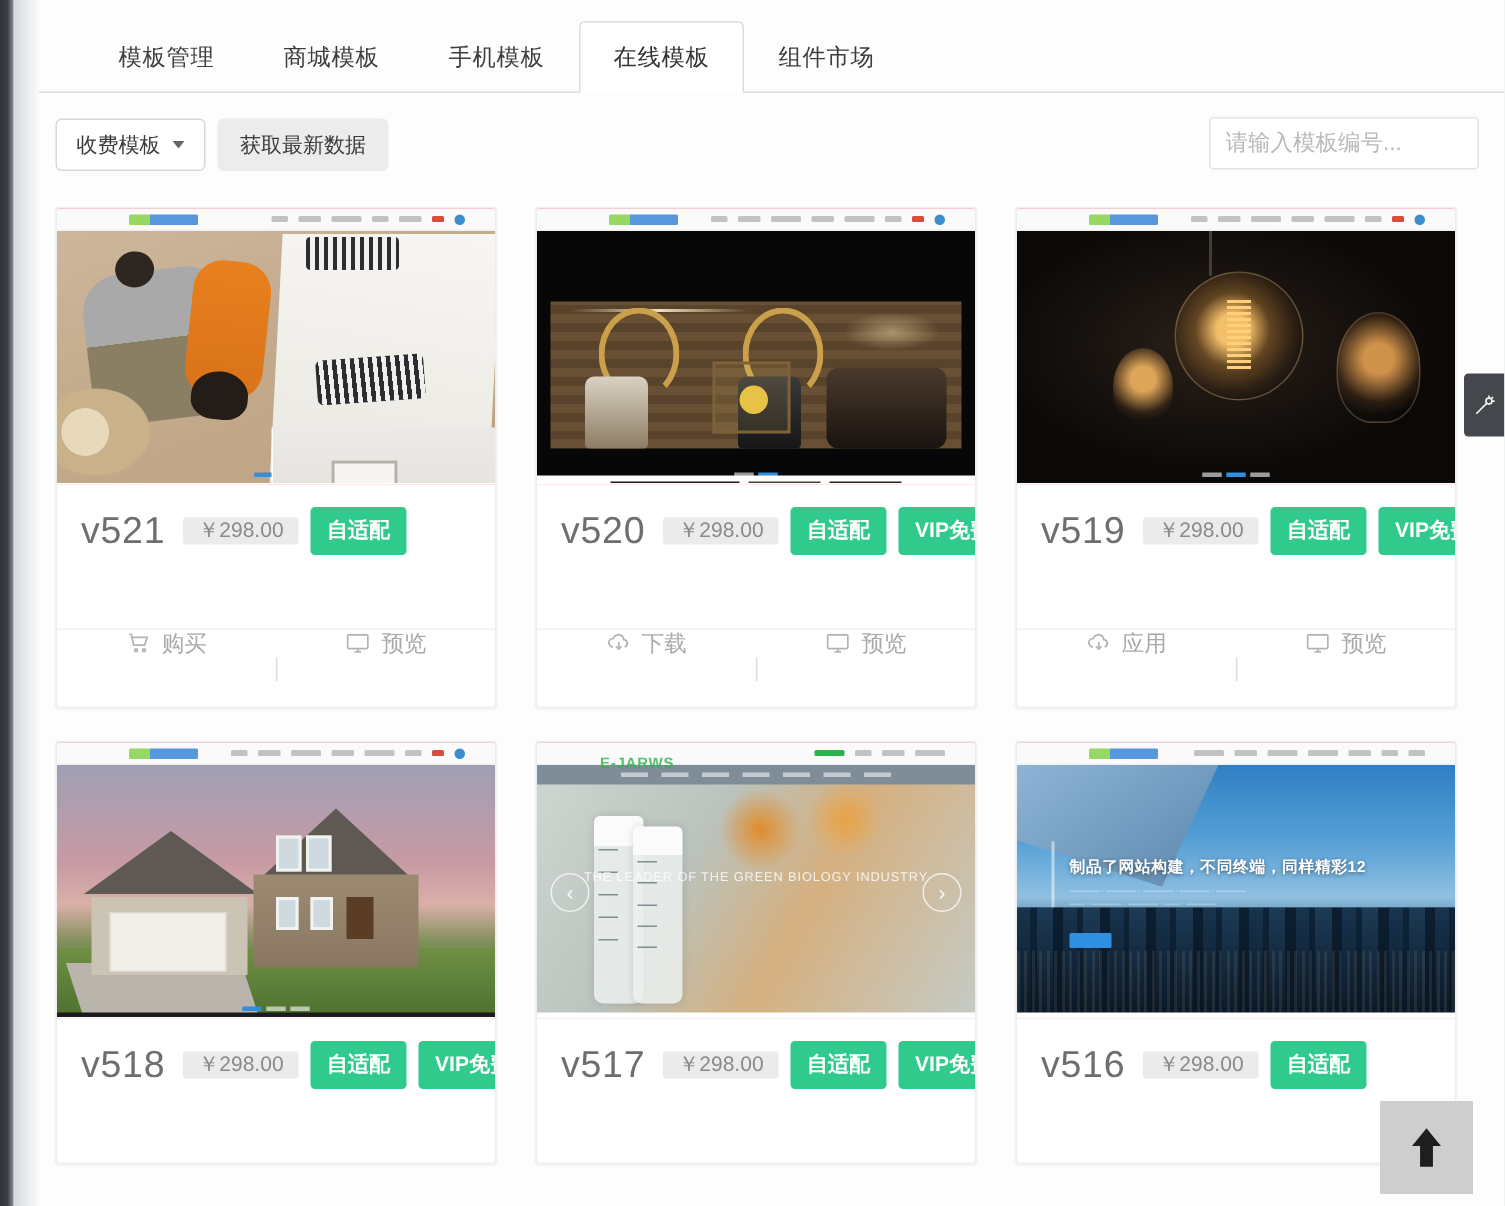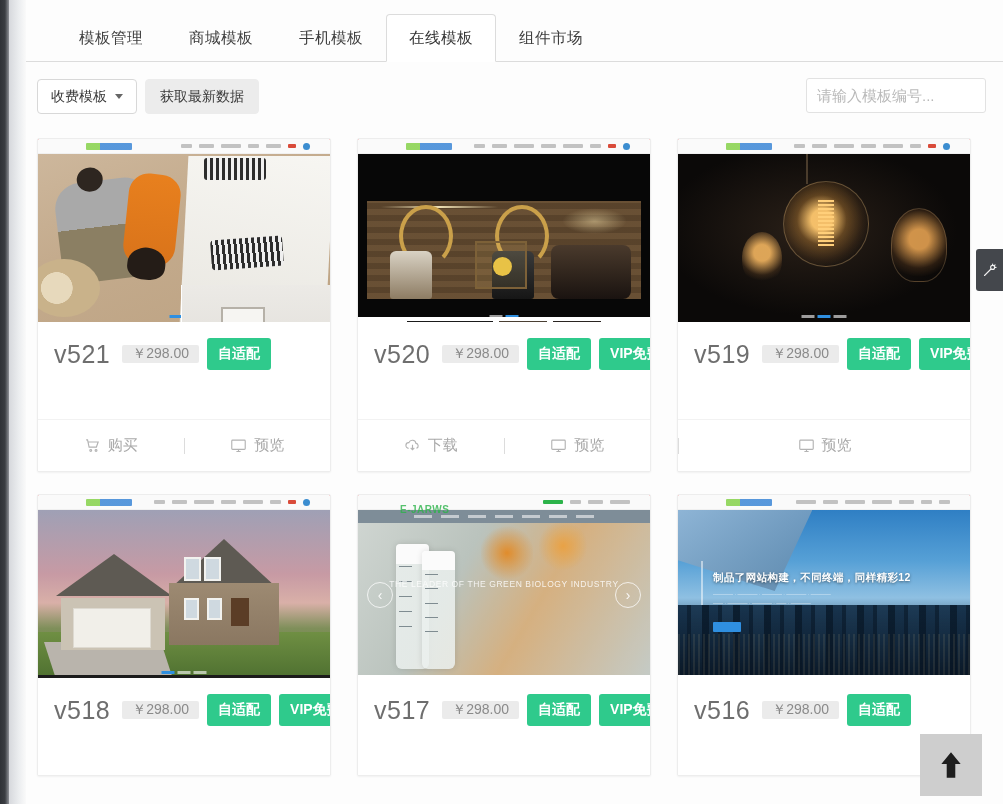--- a/index.html
+++ b/index.html
@@ -279,21 +279,21 @@
   .actions {
     display: flex;
     align-items: center;
     height: 52px;
     border-top: 1px solid #f2f2f2;
     background: #fff;
   }
   .action {
     flex: 1;
     display: flex;
-    align-items: center;
+    align-items: flex-start;
     justify-content: center;
     gap: 7px;
     font-size: 15px;
     color: #a9a9a9;
     cursor: pointer;
     height: 100%;
   }
   .vsep { width: 1px; height: 16px; background: #dcdcdc; }
   .action svg { display: block; }
 
@@ -677,20 +677,28 @@
         </div>
       </div>
       <div class="meta">
         <div class="vid">v519</div>
         <div class="price">￥298.00</div>
         <div class="badge">自适配</div>
         <div class="badge">VIP免费</div>
       </div>
       <div class="spacer"></div>
       <div class="actions">
+        <div class="action">
+          <svg width="17" height="17" viewBox="0 0 24 24" fill="none" stroke="#b3b3b3" stroke-width="1.6">
+            <path d="M6.5 16a4 4 0 0 1 .4-8 5.2 5.2 0 0 1 10 1 3.6 3.6 0 0 1 .6 7"></path>
+              <line x1="12" y1="11" x2="12" y2="18"></line>
+              <polyline points="9.4,15.4 12,18 14.6,15.4"></polyline>
+          </svg>
+          <span>应用</span>
+        </div>
         <div class="vsep"></div>
         <div class="action">
           <svg width="17" height="17" viewBox="0 0 24 24" fill="none" stroke="#b3b3b3" stroke-width="1.6">
             <rect x="2.5" y="4.5" width="19" height="13" rx="1.2"></rect>
               <line x1="9" y1="20.5" x2="15" y2="20.5"></line>
               <line x1="12" y1="17.5" x2="12" y2="20.5"></line>
           </svg>
           <span>预览</span>
         </div>
       </div>

